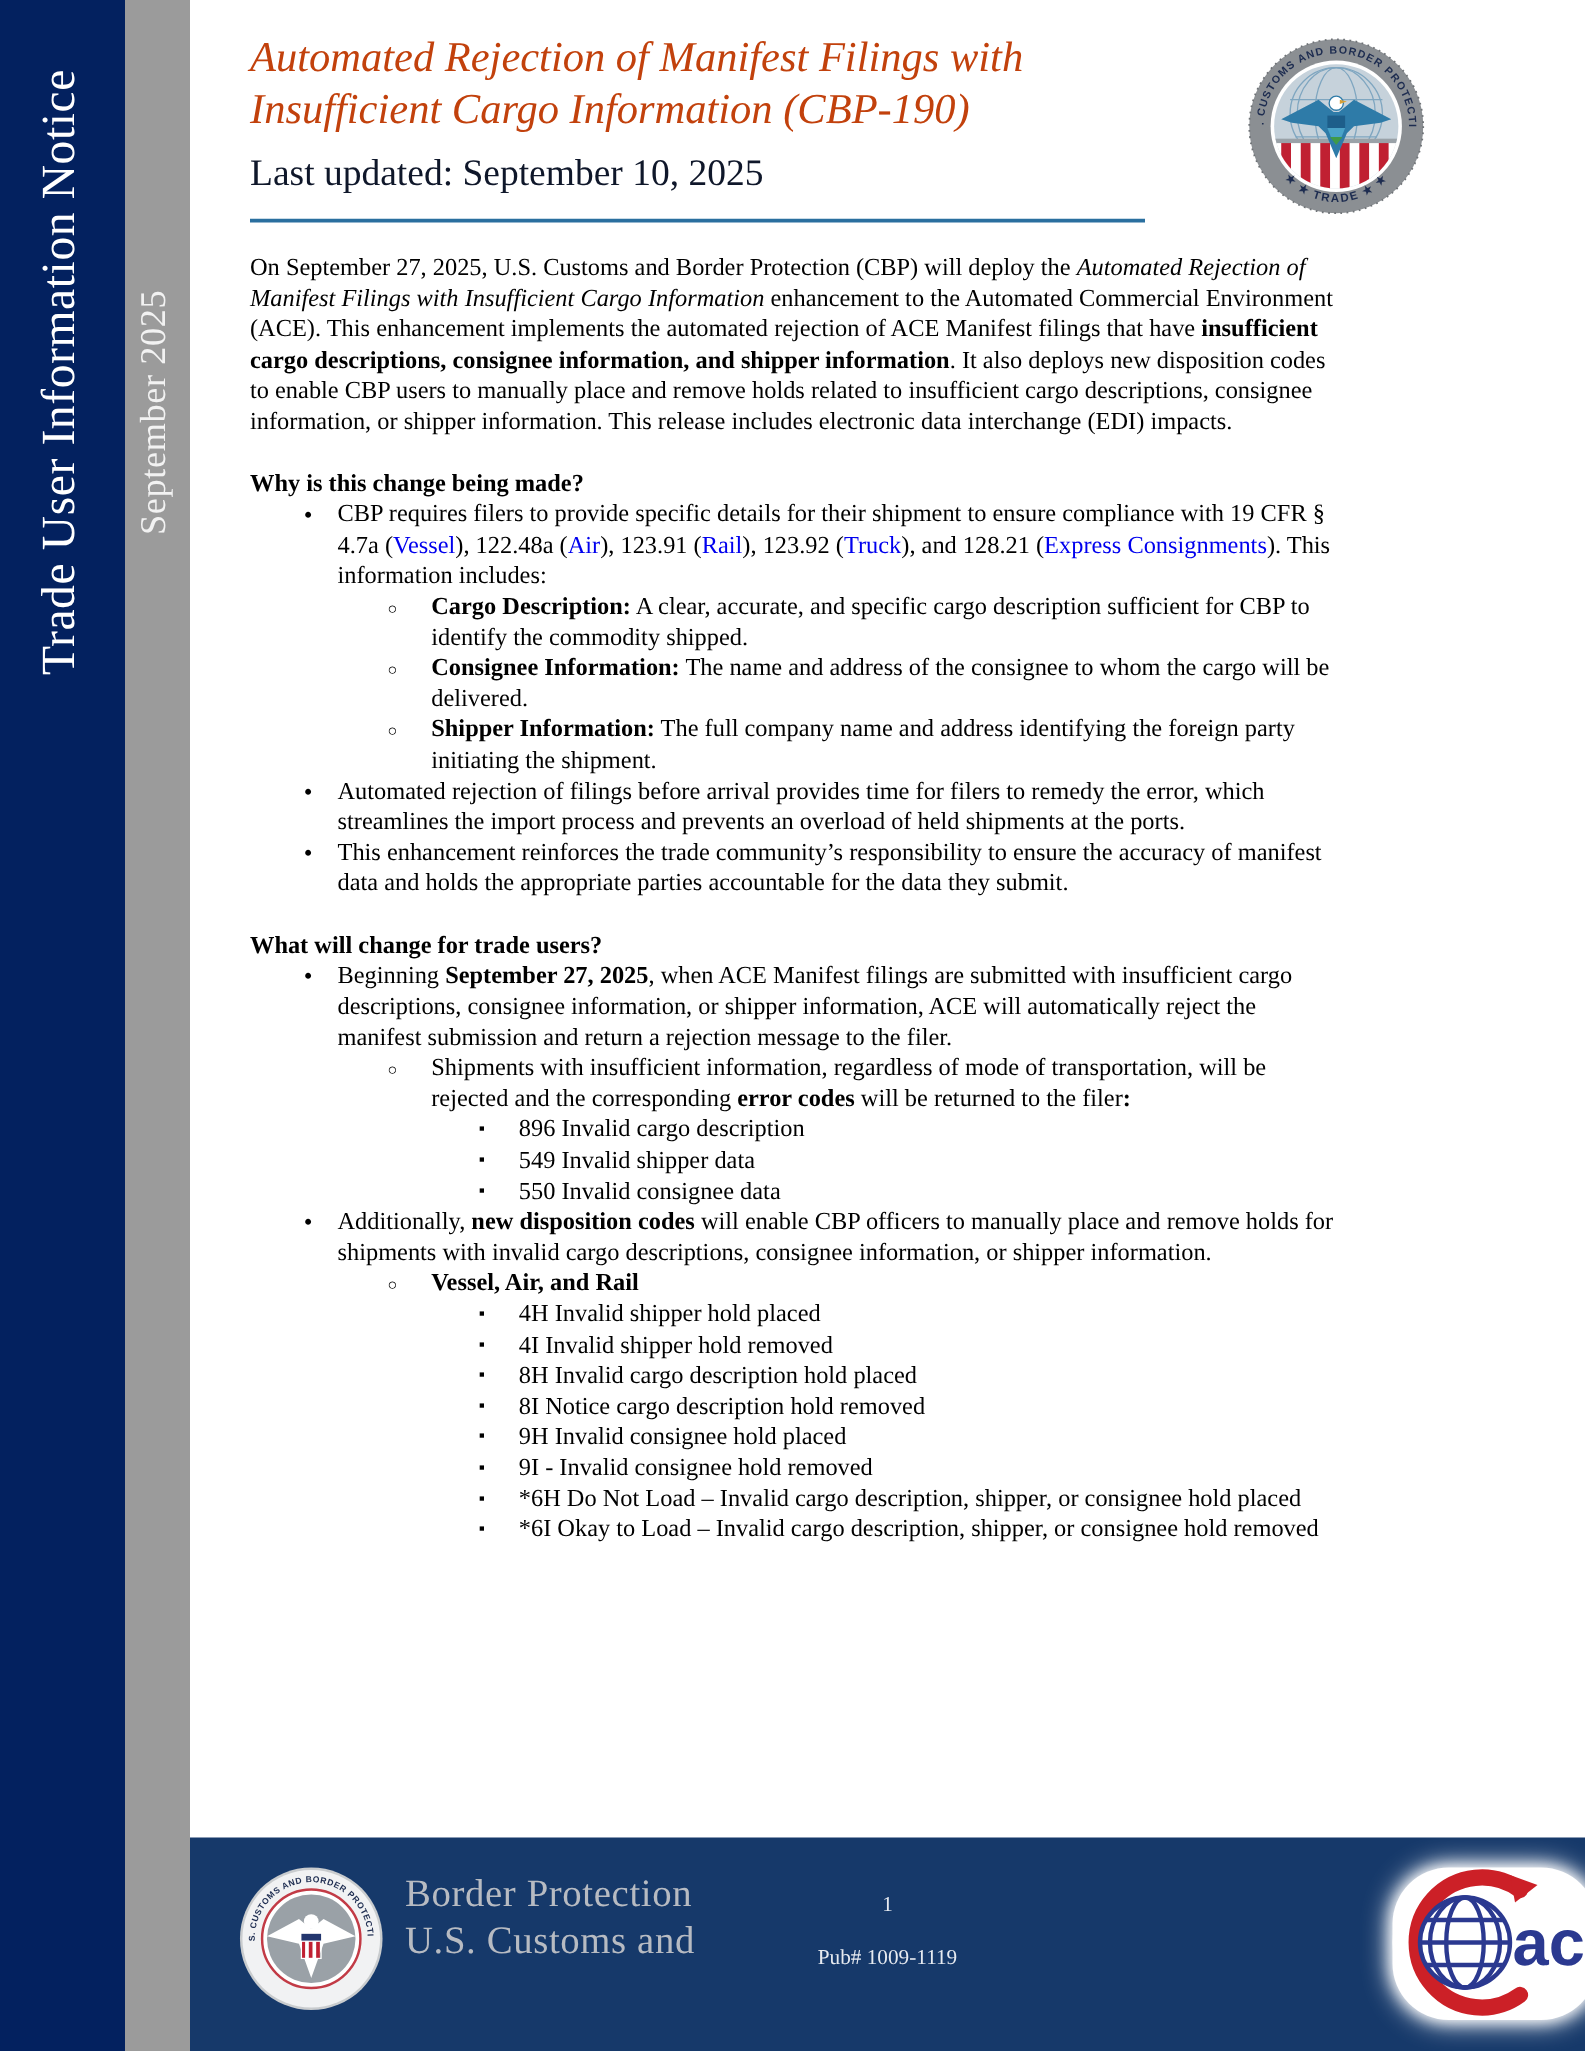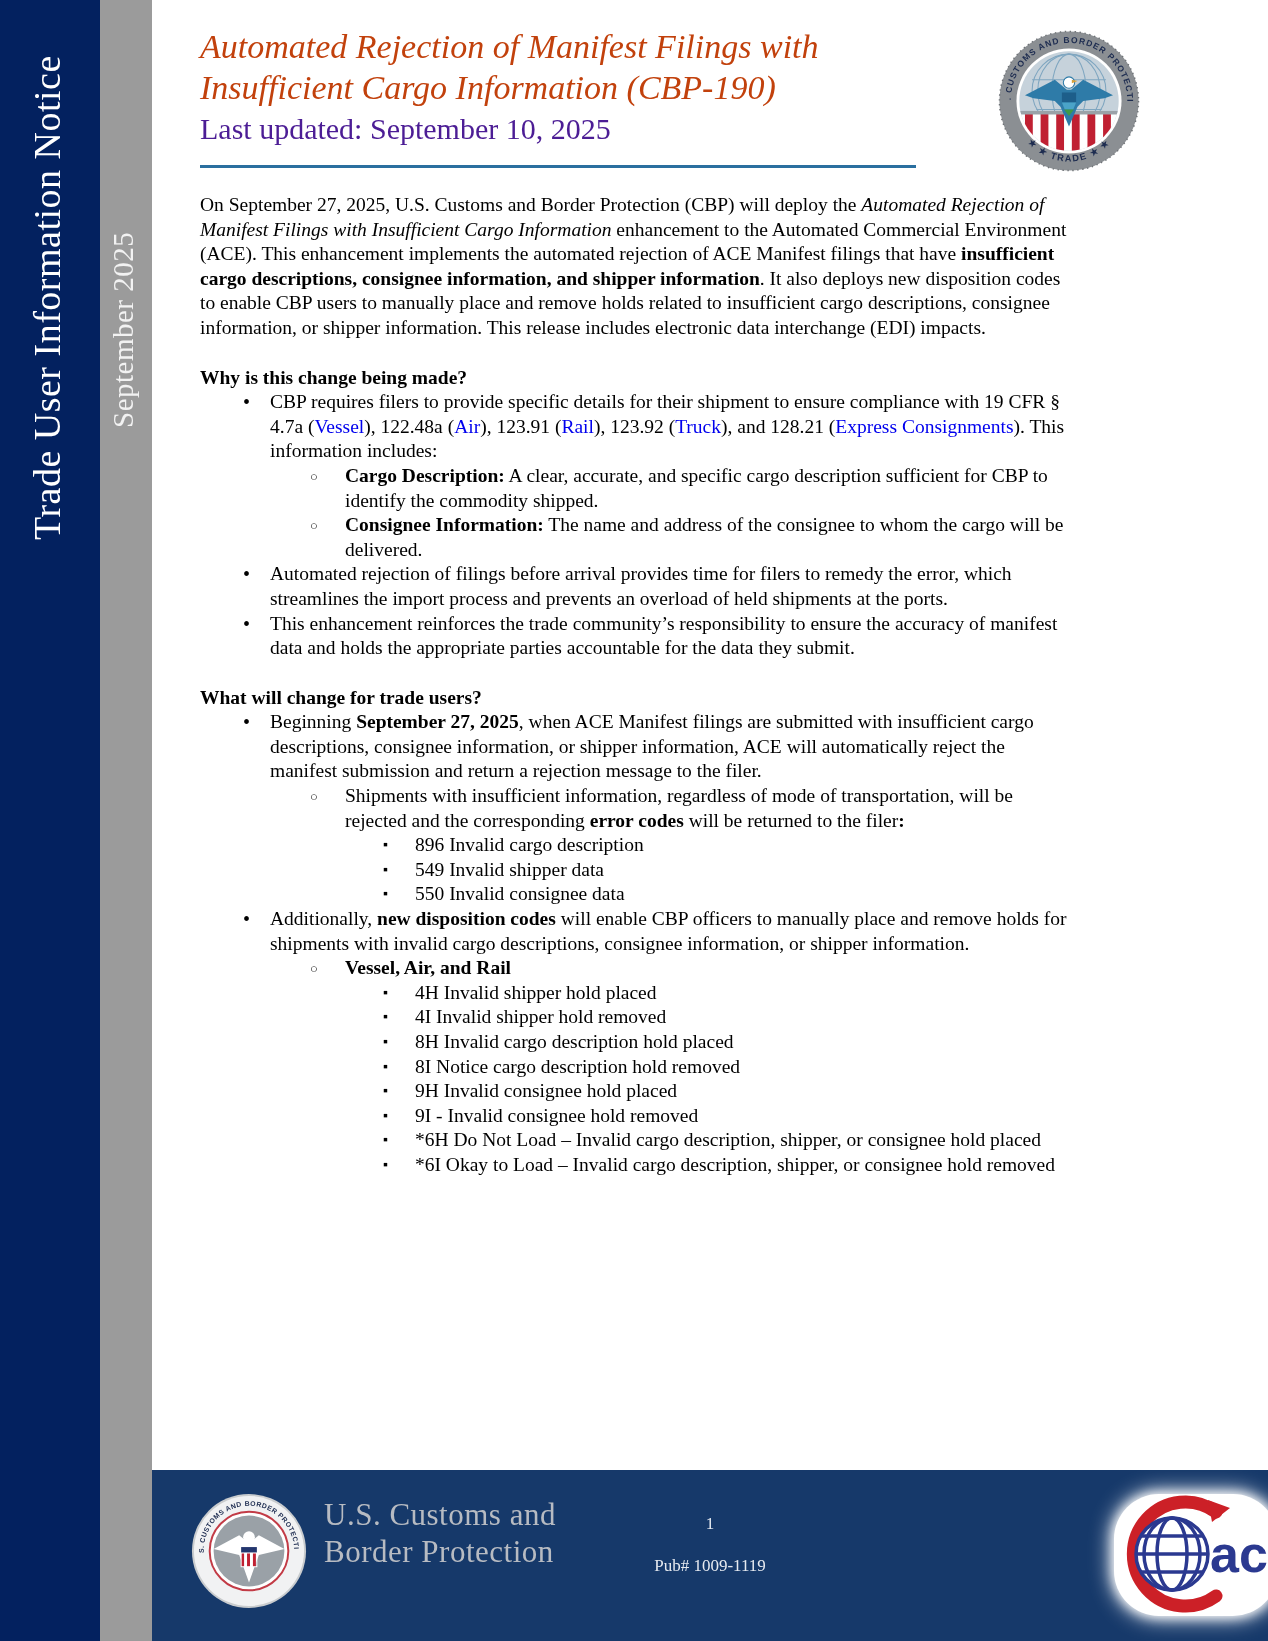--- a/index.html
+++ b/index.html
@@ -10,21 +10,21 @@
   
   .band-navy { position:absolute; left:0; top:0; width:100px; height:1641px; background:#03215f; }
   .band-gray { position:absolute; left:100px; top:0; width:52px; height:1641px; background:#9b9b9b; }
   .v-text { position:absolute; white-space:nowrap; transform:rotate(-90deg); transform-origin:left top; }
   .v-title { top:540px; left:25px; font-size:38px; color:#ffffff; letter-spacing:0.5px; }
   .v-date  { top:428px; left:107px; font-size:29px; color:#f2f2f2; letter-spacing:0.5px; }
 
   
   .content { position:absolute; left:200px; top:26px; width:868px; color:#000; font-size:19.5px; line-height:24.6px; }
   .doc-title { font-style:italic; font-size:34px; line-height:41px; color:#c2410c; font-weight:500; width:720px; }
-  .doc-updated { font-size:30px; line-height:38px; color:#4c1d95; margin-top:2px; }
+  .doc-updated { font-size:30px; line-height:38px; color:#0f172a; margin-top:12px; }
   .rule { width:716px; height:3px; background:#2a6f9f; margin-top:17px; margin-bottom:25px; border:0; }
 
   .intro { width:868px; }
   h2.sec { font-size:19.5px; line-height:24.6px; font-weight:bold; margin-top:25px; }
 
   ul { list-style:none; }
   ul.lvl1 > li { position:relative; padding-left:70px; }
   ul.lvl1 > li::before { content:"\2022"; position:absolute; left:43px; top:0; font-size:20px; }
   ul.lvl2 > li { position:relative; padding-left:145px; }
   ul.lvl2 > li::before { content:"\25CB"; position:absolute; left:110px; top:1px; font-size:13px; }
@@ -116,20 +116,21 @@
     <p class="intro"><span>On September 27, 2025, U.S. Customs and Border Protection (CBP) will deploy the </span><i>Automated Rejection of Manifest Filings with Insufficient Cargo Information</i><span> enhancement to the Automated Commercial Environment (ACE).  This enhancement implements the automated rejection of ACE Manifest filings that have </span><b>insufficient cargo descriptions, consignee information, and shipper information</b><span>.  It also deploys new disposition codes to enable CBP users to manually place and remove holds related to insufficient cargo descriptions, consignee information, or shipper information.  This release includes electronic data interchange (EDI) impacts.</span></p>
 
     <h2 class="sec">Why is this change being made?</h2>
 
     <ul class="lvl1">
       <li><span>CBP requires filers to provide specific details for their shipment to ensure compliance with 19 CFR § 4.7a (</span><a class="doclink">Vessel</a><span>), 122.48a (</span><a class="doclink">Air</a><span>), 123.91 (</span><a class="doclink">Rail</a><span>), 123.92 (</span><a class="doclink">Truck</a><span>), and 128.21 (</span><a class="doclink">Express Consignments</a><span>).  This information includes:</span></li>
     </ul>
     <ul class="lvl2">
       <li><b>Cargo Description:</b><span> A clear, accurate, and specific cargo description sufficient for CBP to identify the commodity shipped.</span></li>
       <li><b>Consignee Information:</b><span> The name and address of the consignee to whom the cargo will be delivered.</span></li>
+      <li><b>Shipper Information:</b><span> The full company name and address identifying the foreign party initiating the shipment.</span></li>
     </ul>
     <ul class="lvl1">
       <li>Automated rejection of filings before arrival provides time for filers to remedy the error, which streamlines the import process and prevents an overload of held shipments at the ports.</li>
       <li>This enhancement reinforces the trade community’s responsibility to ensure the accuracy of manifest data and holds the appropriate parties accountable for the data they submit.</li>
     </ul>
 
     <h2 class="sec">What will change for trade users?</h2>
 
     <ul class="lvl1">
       <li><span>Beginning </span><b>September 27, 2025</b><span>, when ACE Manifest filings are submitted with insufficient cargo descriptions, consignee information, or shipper information, ACE will automatically reject the manifest submission and return a rejection message to the filer.</span></li>
@@ -178,22 +179,22 @@
         <rect x="52" y="56" width="16" height="6" fill="#23366e"></rect>
         <g fill="#c02032">
             <rect x="52" y="62" width="3" height="14"></rect>
             <rect x="58" y="62" width="3" height="14"></rect>
             <rect x="64" y="62" width="3" height="14"></rect>
           </g>
         <rect x="52" y="62" width="16" height="14" fill="none" stroke="#ffffff" stroke-width="1"></rect>
       </g>
     </svg>
     <div class="footer-org">
+      <div>Border Protection</div>
       <div>U.S. Customs and</div>
-      <div>Border Protection</div>
     </div>
     <div class="footer-center footer-page">1</div>
     <div class="footer-center footer-pub">Pub# 1009-1119</div>
     <svg class="ace-logo" viewBox="0 0 168 152">
       <rect x="2" y="16" width="164" height="122" rx="45" fill="#ffffff"></rect>
       <circle cx="60" cy="76" r="58" fill="#ffffff"></circle>
       <path d="M 104,34 A 52,52 0 1 0 104,118" fill="none" stroke="#cc2027" stroke-width="13" stroke-linecap="round"></path>
       <path d="M 96,22 l 22,8 l -18,14 z" fill="#cc2027"></path>
       <g stroke="#2b3990" stroke-width="3.5" fill="none">
         <circle cx="60" cy="76" r="36" fill="#ffffff"></circle>

